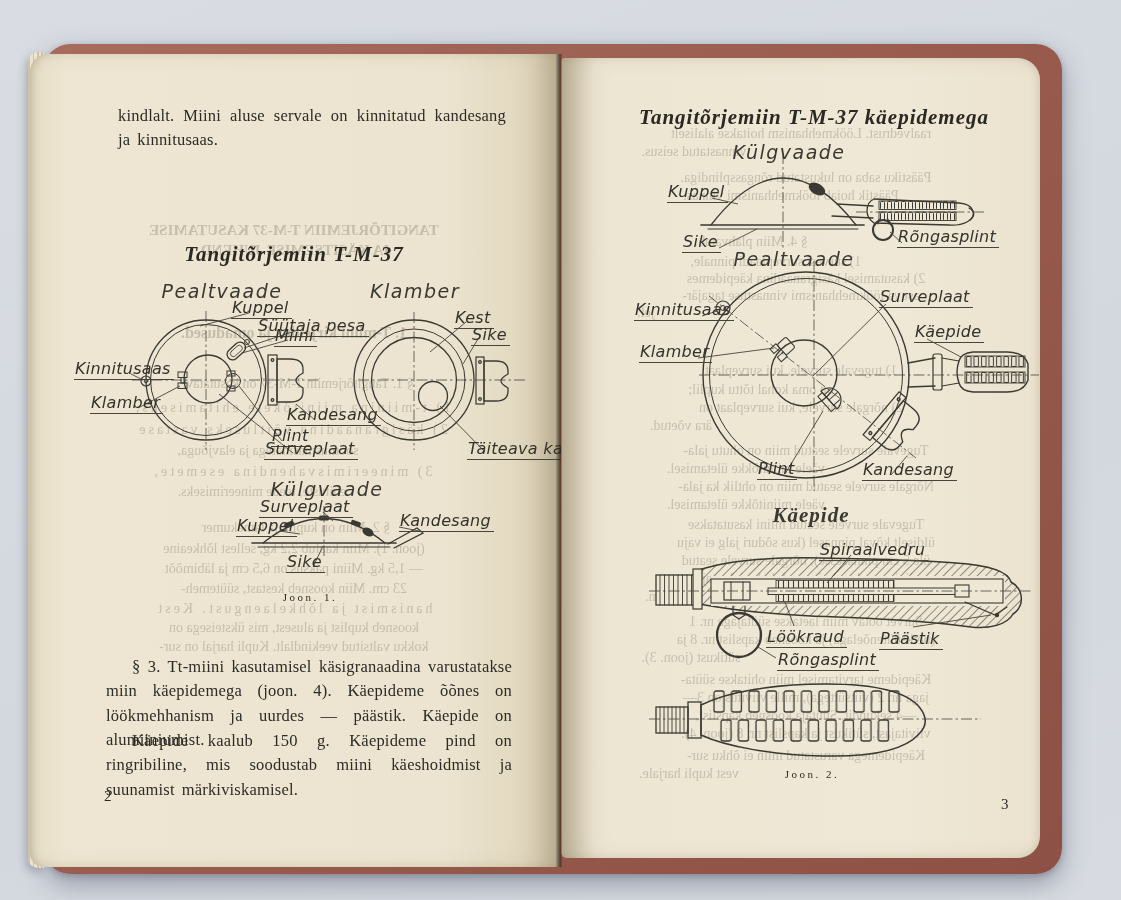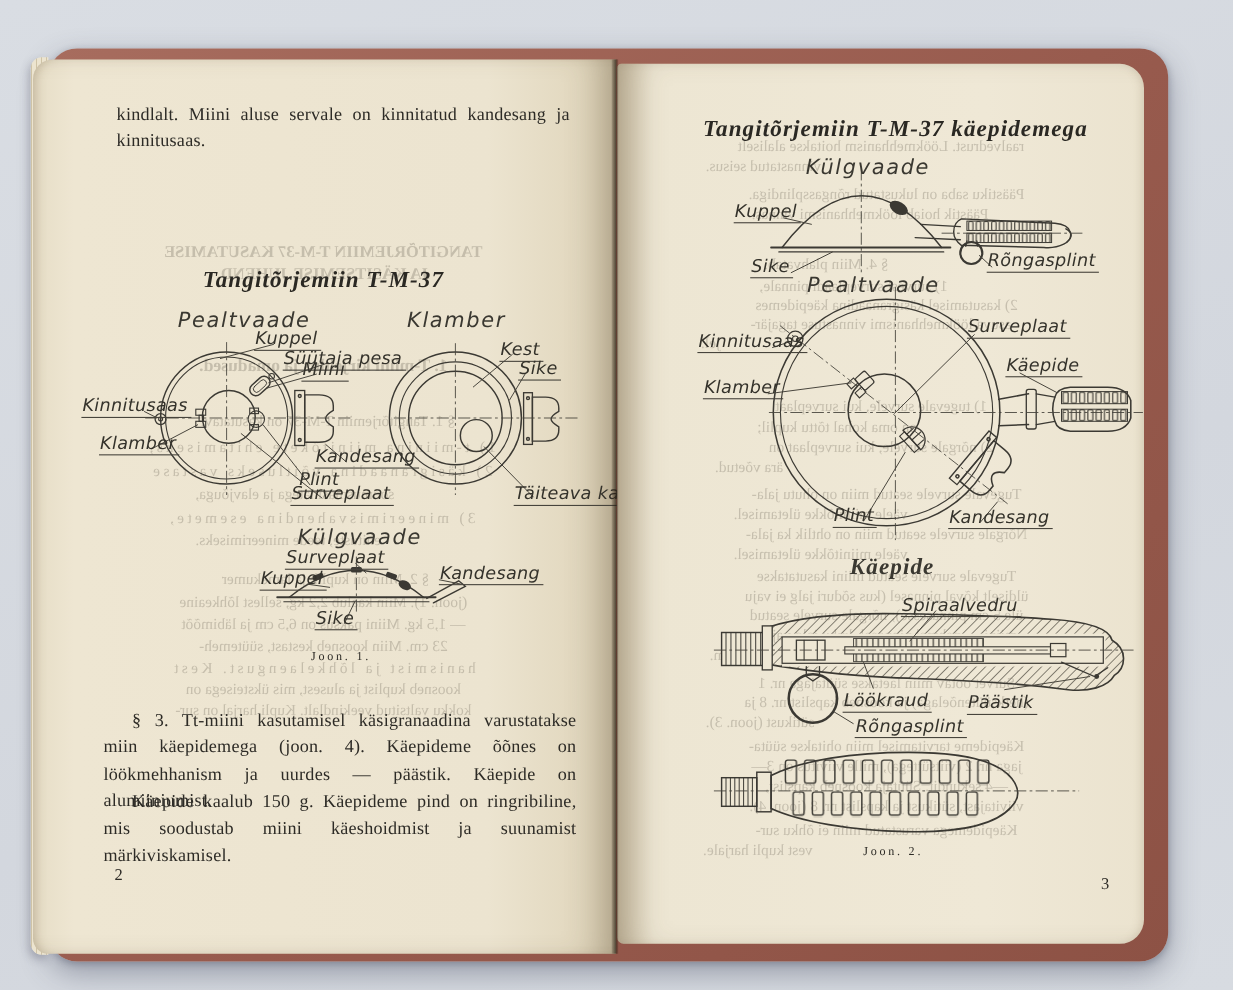--- a/index.html
+++ b/index.html
@@ -34,21 +34,21 @@
     box-shadow:inset 30px 0 34px -20px rgba(90,75,50,.42), inset -4px 0 8px -2px rgba(140,120,90,.25);
   }
   .gutter{
     position:absolute;left:556px;top:54px;width:6px;height:813px;
     background:linear-gradient(to right,rgba(50,38,24,.15),rgba(40,30,18,.65) 60%,rgba(50,38,24,.25));
   }
   .body-text{
     position:absolute;font-size:16.5px;line-height:1.47;text-align:justify;
     letter-spacing:.2px;word-spacing:2.6px;color:#2d2b26;
   }
-  .body-text p{margin:0;}
+  .body-text p{margin:12px;}
   .body-text p.ind{text-indent:26px;}
   .ptitle{
     position:absolute;font-style:italic;font-weight:bold;font-size:21px;
     letter-spacing:1px;white-space:nowrap;transform:translateX(-50%);color:#2a2823;
   }
   .fview{
     position:absolute;font-family:"DejaVu Sans",sans-serif;font-style:italic;
     font-size:19px;color:#3a3831;letter-spacing:1.5px;white-space:nowrap;
     transform:translateX(-50%);
   }

